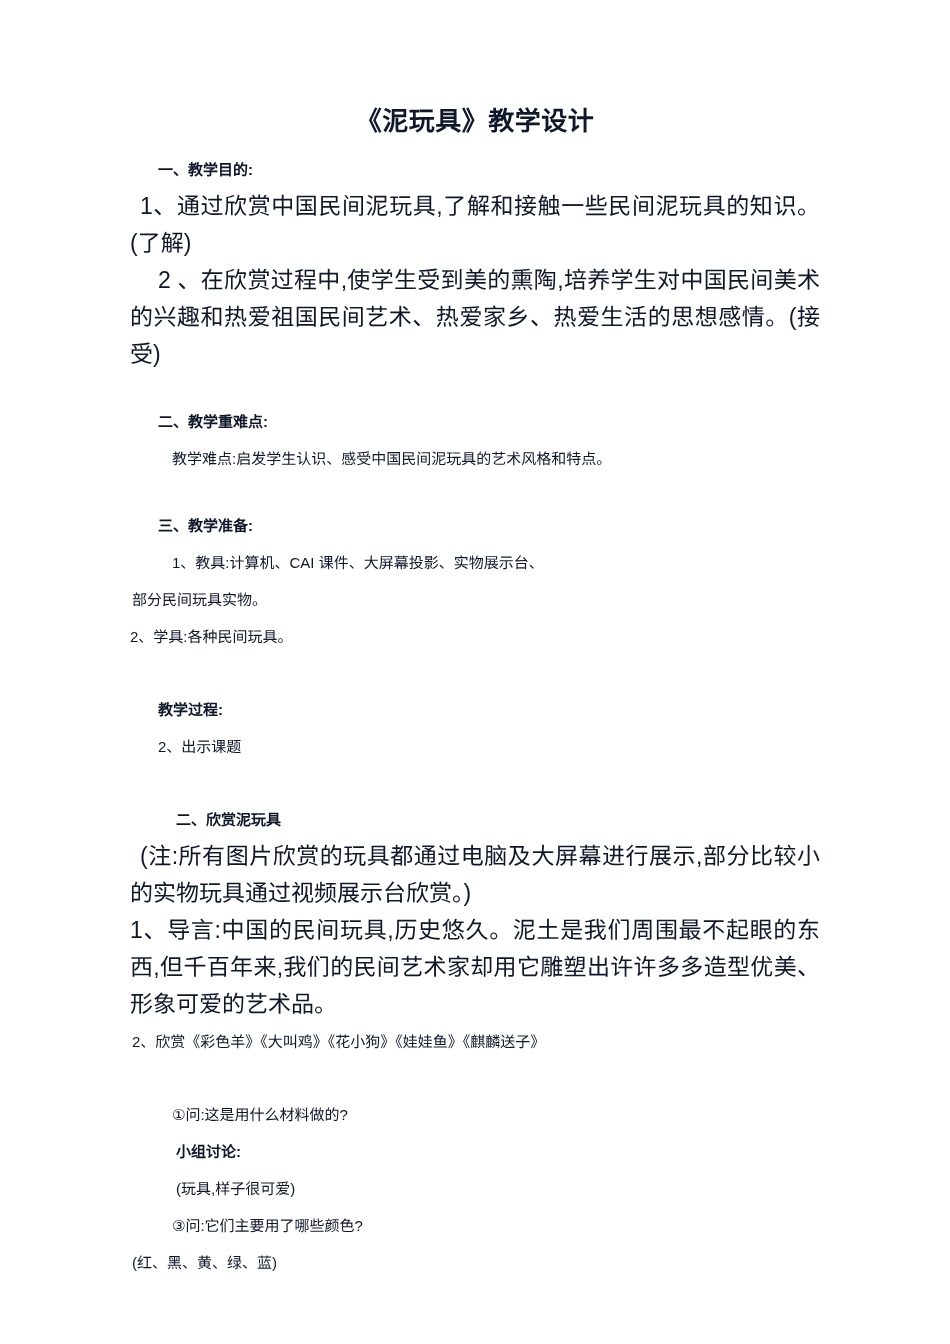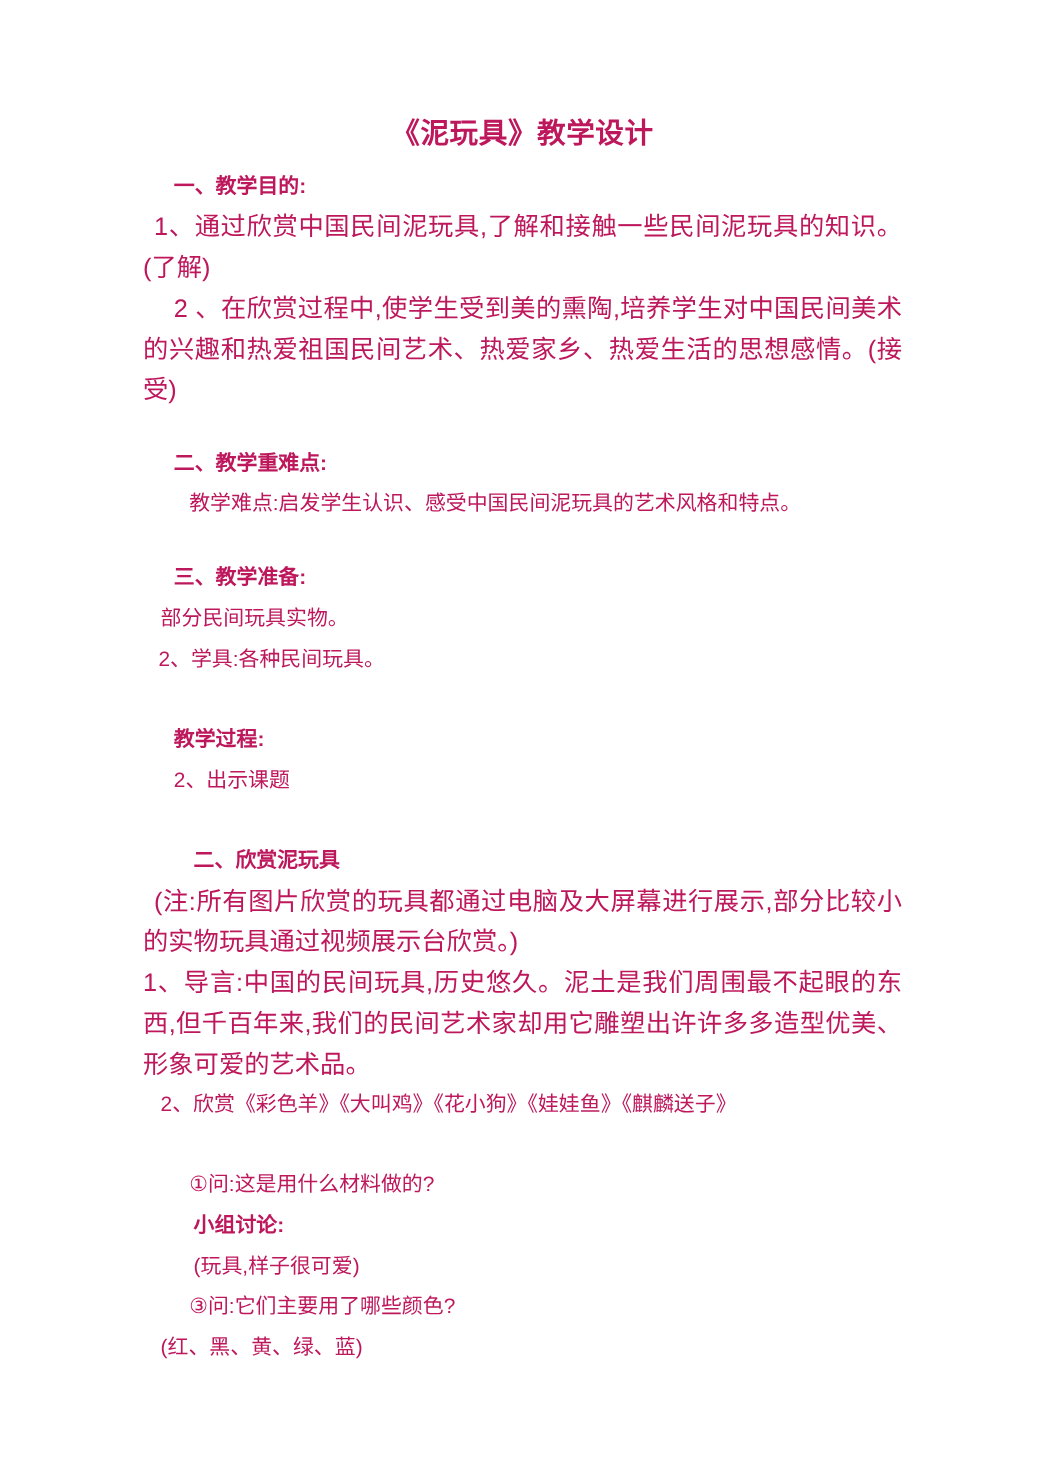--- a/index.html
+++ b/index.html
@@ -10,21 +10,21 @@
   }
 
   .page {
     position: relative;
     width: 950px;
     height: 1344px;
     background: #ffffff;
     margin: 0 auto;
     overflow: hidden;
     font-family: "Liberation Sans", "DejaVu Sans", sans-serif;
-    color: #be185d;
+    color: #0f172a;
     -webkit-font-smoothing: antialiased;
   }
 
   .content {
     position: absolute;
     left: 130px;
     top: 104px;
     width: 690px;
   }
 
@@ -34,34 +34,34 @@
     font-weight: bold;
     text-align: center;
     letter-spacing: 0.5px;
     line-height: 1.35;
     margin: 0 0 12px 0;
     white-space: nowrap;
   }
 
   
   .line {
-    font-size: 19px;
+    font-size: 15px;
     line-height: 37px;
     white-space: pre-wrap;
     word-break: break-word;
     margin: 0;
   }
 
   .line.bold {
     font-weight: bold;
   }
 
   
-  .ind-0  { margin-left: 16px; }
-  .ind-1  { margin-left: 14px; }
+  .ind-0  { margin-left: 2px; }
+  .ind-1  { }
   .ind-2  { margin-left: 28px; }
   .ind-3  { margin-left: 42px; }
   .ind-4  { margin-left: 46px; }
 
   
   .para {
     font-size: 23px;
     line-height: 37px;
     margin: 0;
     text-align: justify;
@@ -93,20 +93,21 @@
 
     <p class="line bold ind-2">二、教学重难点:</p>
 
 
     <p class="line ind-3">教学难点:启发学生认识、感受中国民间泥玩具的艺术风格和特点。</p>
 
     <div class="gap-md"></div>
 
     <p class="line bold ind-2">三、教学准备:</p>
 
+    <p class="line ind-3">1、教具:计算机、CAI 课件、大屏幕投影、实物展示台、</p>
 
     <p class="line ind-0">部分民间玩具实物。</p>
 
     <p class="line ind-1">2、学具:各种民间玩具。</p>
 
     <div class="gap-lg"></div>
 
     <p class="line bold ind-2">教学过程:</p>
 
 

